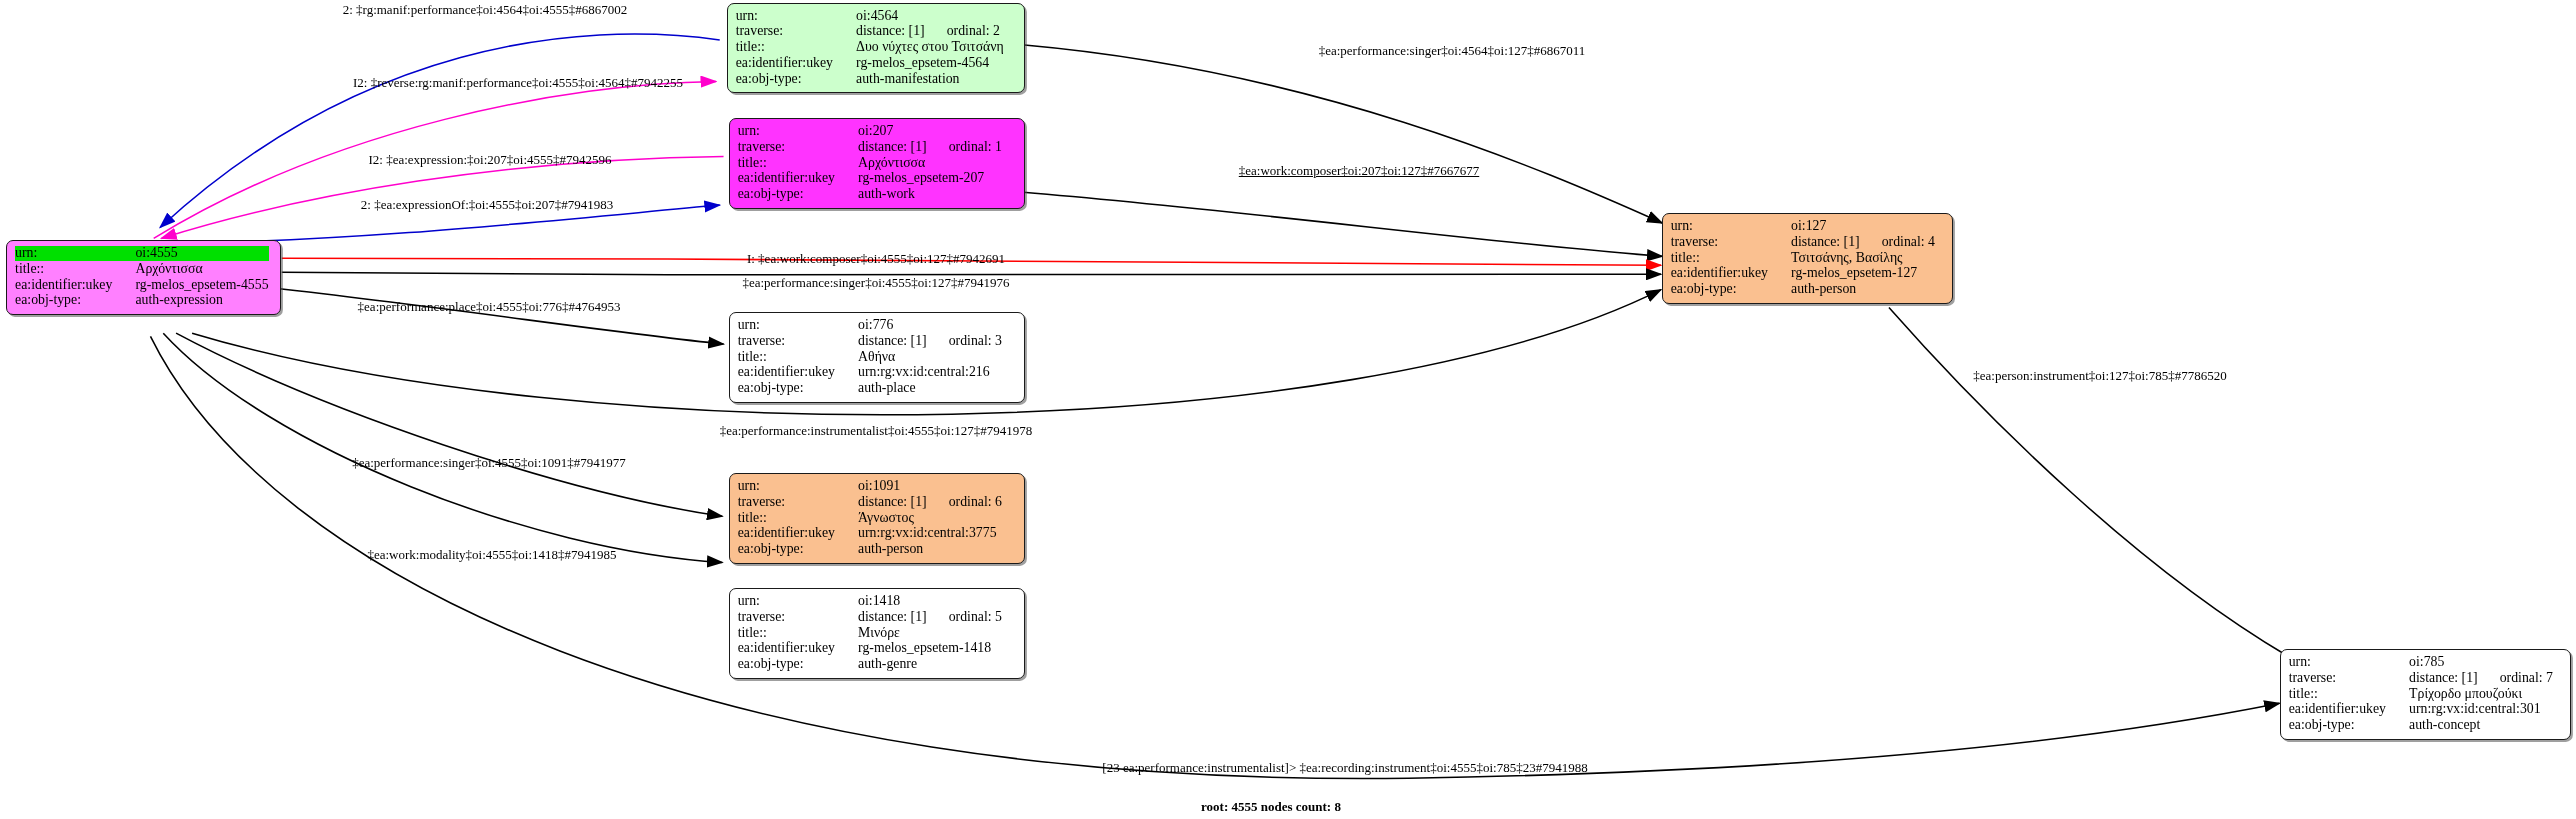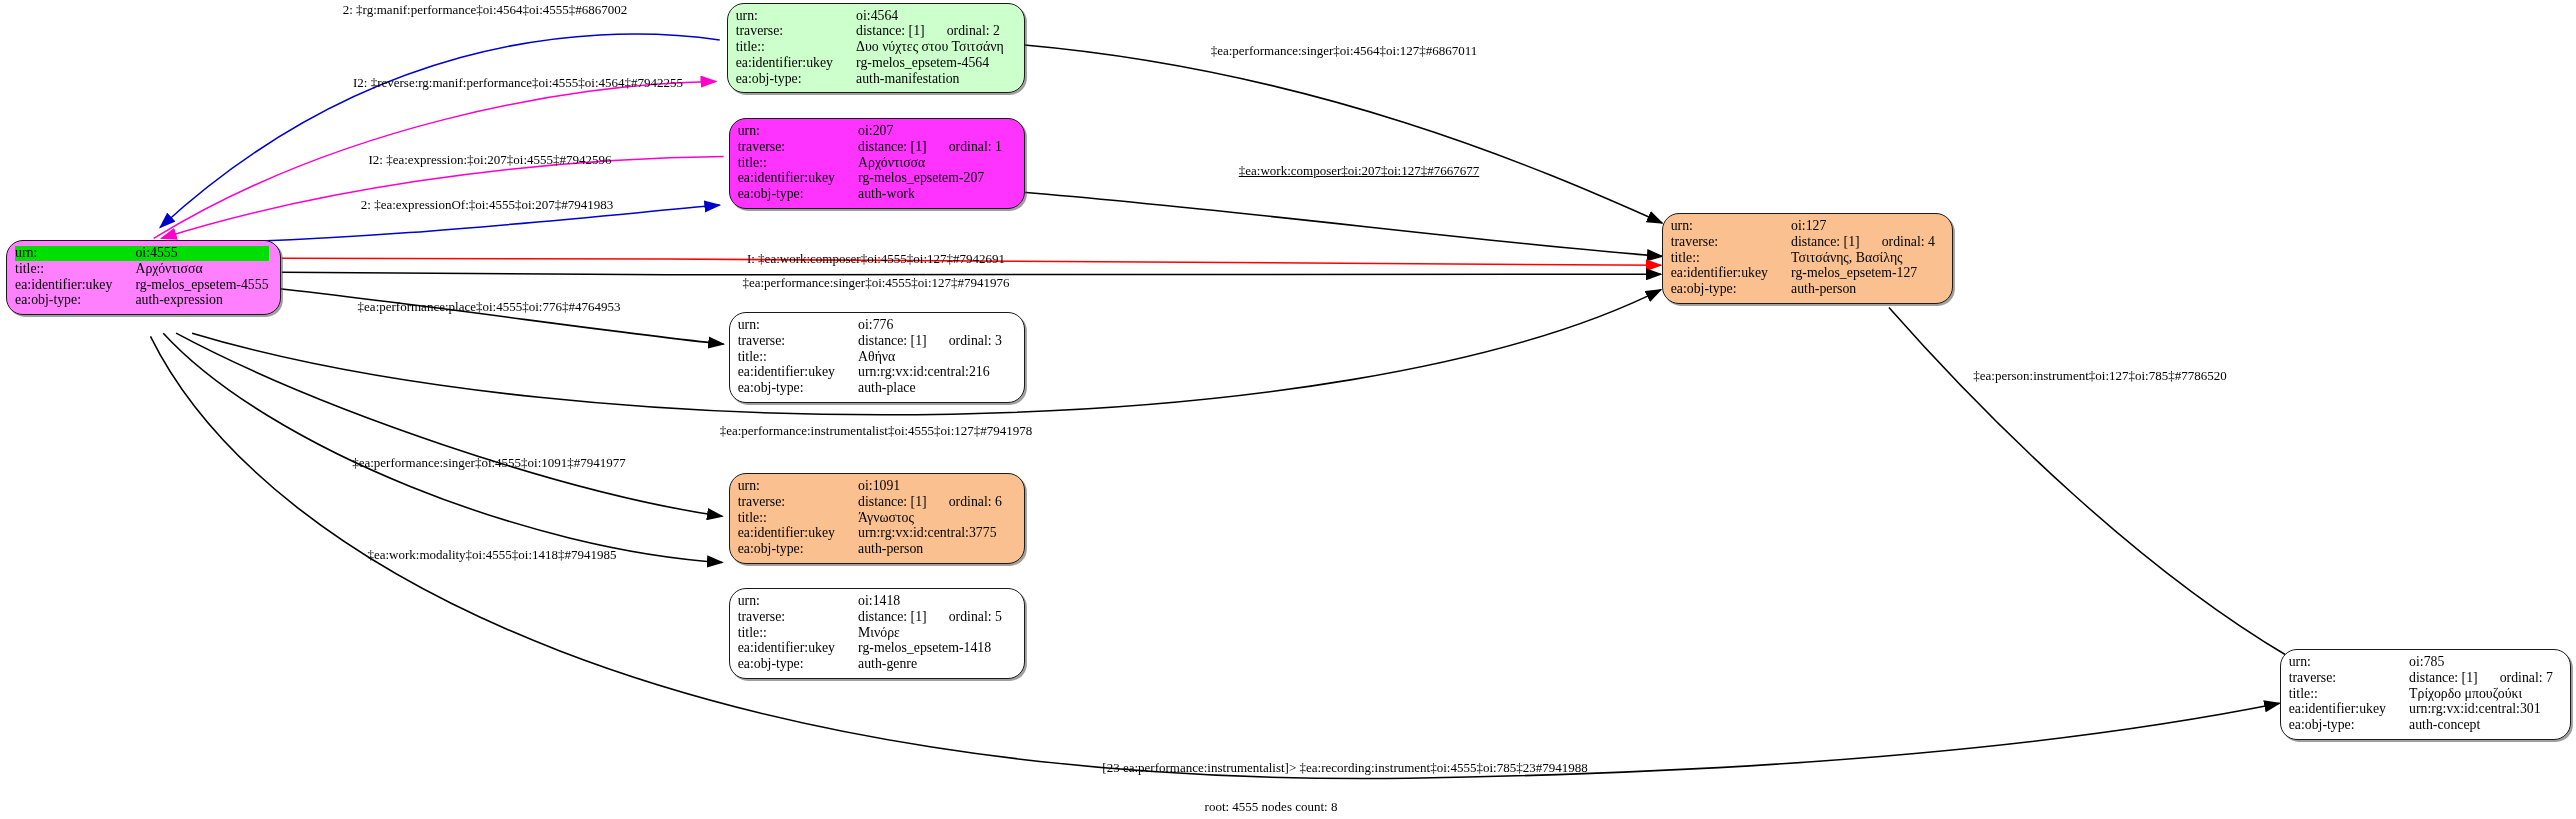--- a/index.html
+++ b/index.html
@@ -1,21 +1,21 @@
 <!DOCTYPE html>
 <html style="font-size:10.2px"><head>
 <meta charset="utf-8">
 <style>
   html,body{margin:0;padding:0;background:#ffffff;}
   body{width:2576px;height:820px;overflow:hidden;
        font-family:"Liberation Serif","DejaVu Serif",serif;}
   #graph{position:relative;width:2576px;height:820px;}
   svg#edges{position:absolute;left:0;top:0;width:2576px;height:820px;}
   .node{position:absolute;box-sizing:border-box;border:1.3px solid #1a1a1a;
-        border-radius:17px;box-shadow:1.9px 1.9px 0 rgba(80,80,80,.55);
+        border-radius:7px;box-shadow:1.9px 1.9px 0 rgba(80,80,80,.55);
         background:#ffffff;padding:4.5px 7.7px 5.1px 7.7px;}
   .node table{border-collapse:collapse;font-size:13.8px;line-height:1.06;}
   .node td{padding:0.6px 0 0.6px 0;white-space:nowrap;vertical-align:top;}
   .node td.k{width:114px;padding-right:5.1px;}
   .node td.v{padding-left:1.3px;}
   .hl td{background:#00e000;}
   .trv .o{padding-left:22px;}
   .elabel{position:absolute;font-size:13px;color:#000;white-space:nowrap;
           transform:translate(-50%,-50%);}
   .footer{position:absolute;font-size:13px;white-space:nowrap;
@@ -280,27 +280,27 @@
         <td class="v">auth-concept</td>
       </tr>
     </tbody>
       </table>
   </div>
 
   <div class="elabel" style="left:485px;top:10.2px;">2: ‡rg:manif:performance‡oi:4564‡oi:4555‡#6867002</div>
   <div class="elabel" style="left:493px;top:83px;margin-left:25px;">I2: ‡reverse:rg:manif:performance‡oi:4555‡oi:4564‡#7942255</div>
   <div class="elabel" style="left:490px;top:160px;">I2: ‡ea:expression:‡oi:207‡oi:4555‡#7942596</div>
   <div class="elabel" style="left:487px;top:205px;">2: ‡ea:expressionOf:‡oi:4555‡oi:207‡#7941983</div>
-  <div class="elabel" style="left:1344px;top:51px;">‡ea:performance:singer‡oi:4564‡oi:127‡#6867011</div>
+  <div class="elabel" style="left:1452px;top:51px;">‡ea:performance:singer‡oi:4564‡oi:127‡#6867011</div>
   <div class="elabel" style="left:1359px;top:171px;text-decoration:underline;">‡ea:work:composer‡oi:207‡oi:127‡#7667677</div>
   <div class="elabel" style="left:876px;top:259px;">I: ‡ea:work:composer‡oi:4555‡oi:127‡#7942691</div>
   <div class="elabel" style="left:876px;top:283px;">‡ea:performance:singer‡oi:4555‡oi:127‡#7941976</div>
   <div class="elabel" style="left:489px;top:307px;">‡ea:performance:place‡oi:4555‡oi:776‡#4764953</div>
   <div class="elabel" style="left:876px;top:431px;">‡ea:performance:instrumentalist‡oi:4555‡oi:127‡#7941978</div>
   <div class="elabel" style="left:489px;top:463px;">‡ea:performance:singer‡oi:4555‡oi:1091‡#7941977</div>
   <div class="elabel" style="left:492px;top:555px;">‡ea:work:modality‡oi:4555‡oi:1418‡#7941985</div>
   <div class="elabel" style="left:2100px;top:376px;">‡ea:person:instrument‡oi:127‡oi:785‡#7786520</div>
   <div class="elabel" style="left:1345px;top:768px;">[23 ea:performance:instrumentalist]&gt; ‡ea:recording:instrument‡oi:4555‡oi:785‡23#7941988</div>
 
-  <div class="footer" style="left:1271px;top:807px;">root: 4555 nodes count: 8</div>
+  <div class="footer" style="left:1271px;top:807px;font-weight:bold;">root: 4555 nodes count: 8</div>
 
 </div>
 
 
 </body></html>

